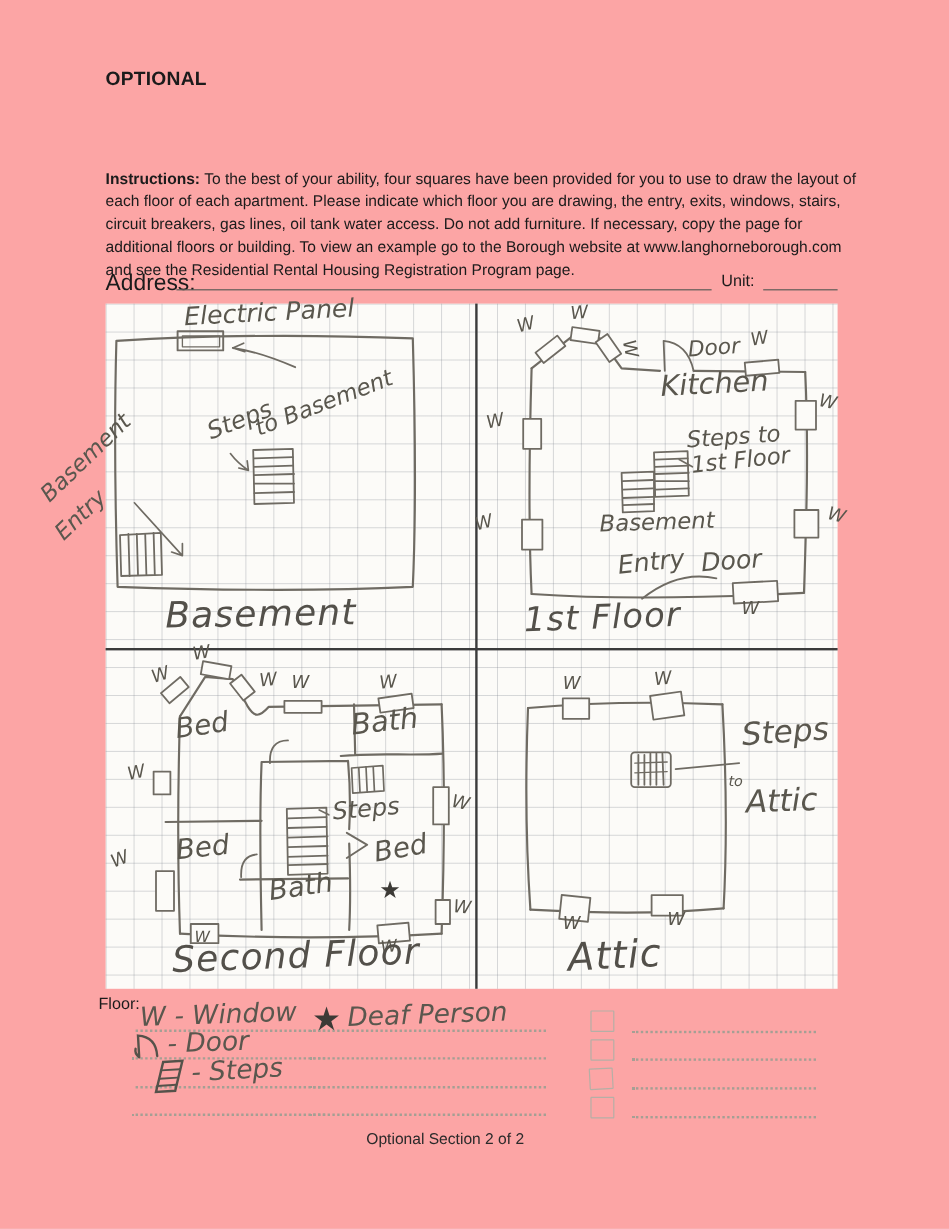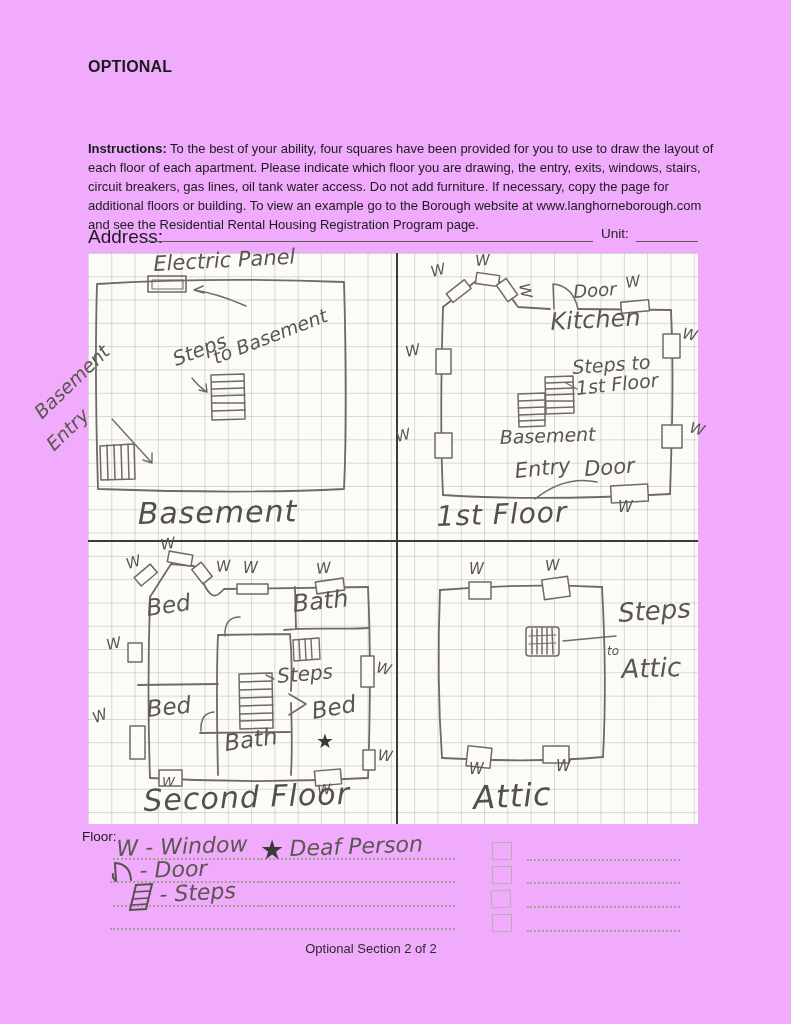--- a/index.html
+++ b/index.html
@@ -1,17 +1,17 @@
 <!DOCTYPE html>
 <html><head>
 <meta charset="utf-8">
 <style>
   html,body{margin:0;padding:0;}
   body{width:791px;height:1024px;background:#eceae7;overflow:hidden;}
-  .page{position:relative;width:791px;height:1024px;background:#f0abfc;
+  .page{position:relative;width:791px;height:1024px;background:#fca5a5;
         font-family:"Liberation Sans",sans-serif;color:#1b1b1b;}
   .print{font-family:"Liberation Sans",sans-serif;color:#1b1b1b;}
   .abs{position:absolute;}
   h1.optional{position:absolute;left:88px;top:58px;font-size:16px;margin:0;letter-spacing:.2px;}
   .para{position:absolute;left:88px;width:634px;font-size:13px;line-height:19px;}
   .fill-line{position:absolute;border-bottom:1.3px solid #5e5c58;height:0;}
   
   .grid-area{position:absolute;left:88px;top:253px;width:610px;height:571px;
      background-color:#fcfbf8;
      background-image:

